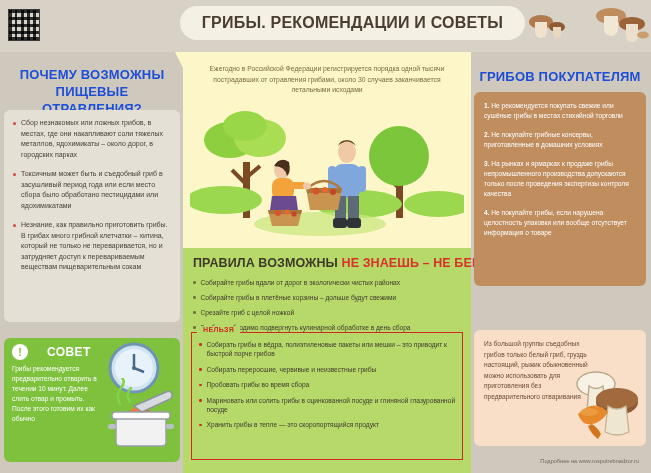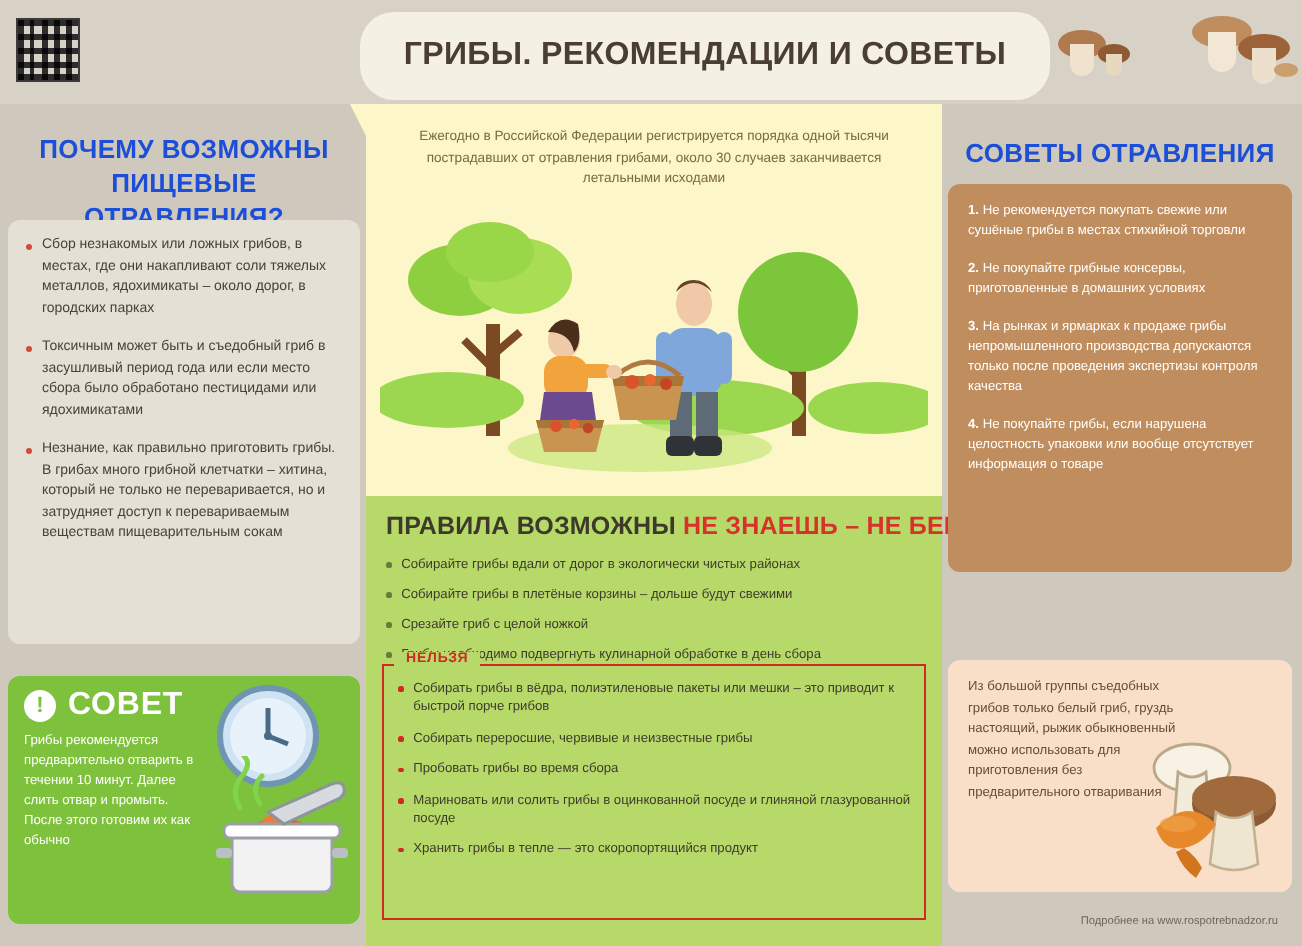--- a/index.html
+++ b/index.html
@@ -57,21 +57,21 @@
     color: #5a5a5a;
     line-height: 7px;
     letter-spacing: 0.15px;
     margin-top: 2px;
   }
   .logo-phone { color: #cf3a2e; }
 
   .title-pill {
     position: absolute;
     left: 180px; top: 6px;
-    width: 345px; height: 44px;
+    width: 345px; height: 34px;
     background: #f4f0e4;
     border-radius: 17px;
     display: flex;
     align-items: center;
     justify-content: center;
   }
   .title-pill span {
     font-size: 16px;
     font-weight: bold;
     color: #4a3d32;
@@ -138,24 +138,25 @@
     background: #ffffff;
     color: #7ec13c;
     font-size: 11px;
     font-weight: bold;
     display: flex;
     align-items: center;
     justify-content: center;
     margin-right: 6px;
   }
   .tip-title {
-    font-size: 16px;
+    font-size: 12px;
     font-weight: bold;
     color: #ffffff;
     letter-spacing: 0.4px;
+    margin-left: 13px;
   }
   .tip-body {
     font-size: 6.6px;
     line-height: 10px;
     color: #ffffff;
     padding: 2px 8px 0 8px;
     width: 104px;
     box-sizing: border-box;
   }
 
@@ -482,21 +483,21 @@
         <span class="f-dot"></span>
         <span>Мариновать или солить грибы в оцинкованной посуде и глиняной глазурованной посуде</span>
       </div>
       <div class="f-row">
         <span class="f-dot"></span>
         <span>Хранить грибы в тепле — это скоропортящийся продукт</span>
       </div>
     </div>
   </div>
 
-  <div class="col-head" style="left:474px;top:68px;width:172px;">СОВЕТЫ ОТРАВЛЕНИЯ</div>
+  <div class="col-head" style="left:474px;top:68px;width:172px;">ГРИБОВ ПОКУПАТЕЛЯМ</div>
 
   <div class="buyers-card">
     <div class="b-item">
       <b>1.</b>
       <span>Не рекомендуется покупать свежие или сушёные грибы в местах стихийной торговли</span>
     </div>
     <div class="b-item">
       <b>2.</b>
       <span>Не покупайте грибные консервы, приготовленные в домашних условиях</span>
     </div>

